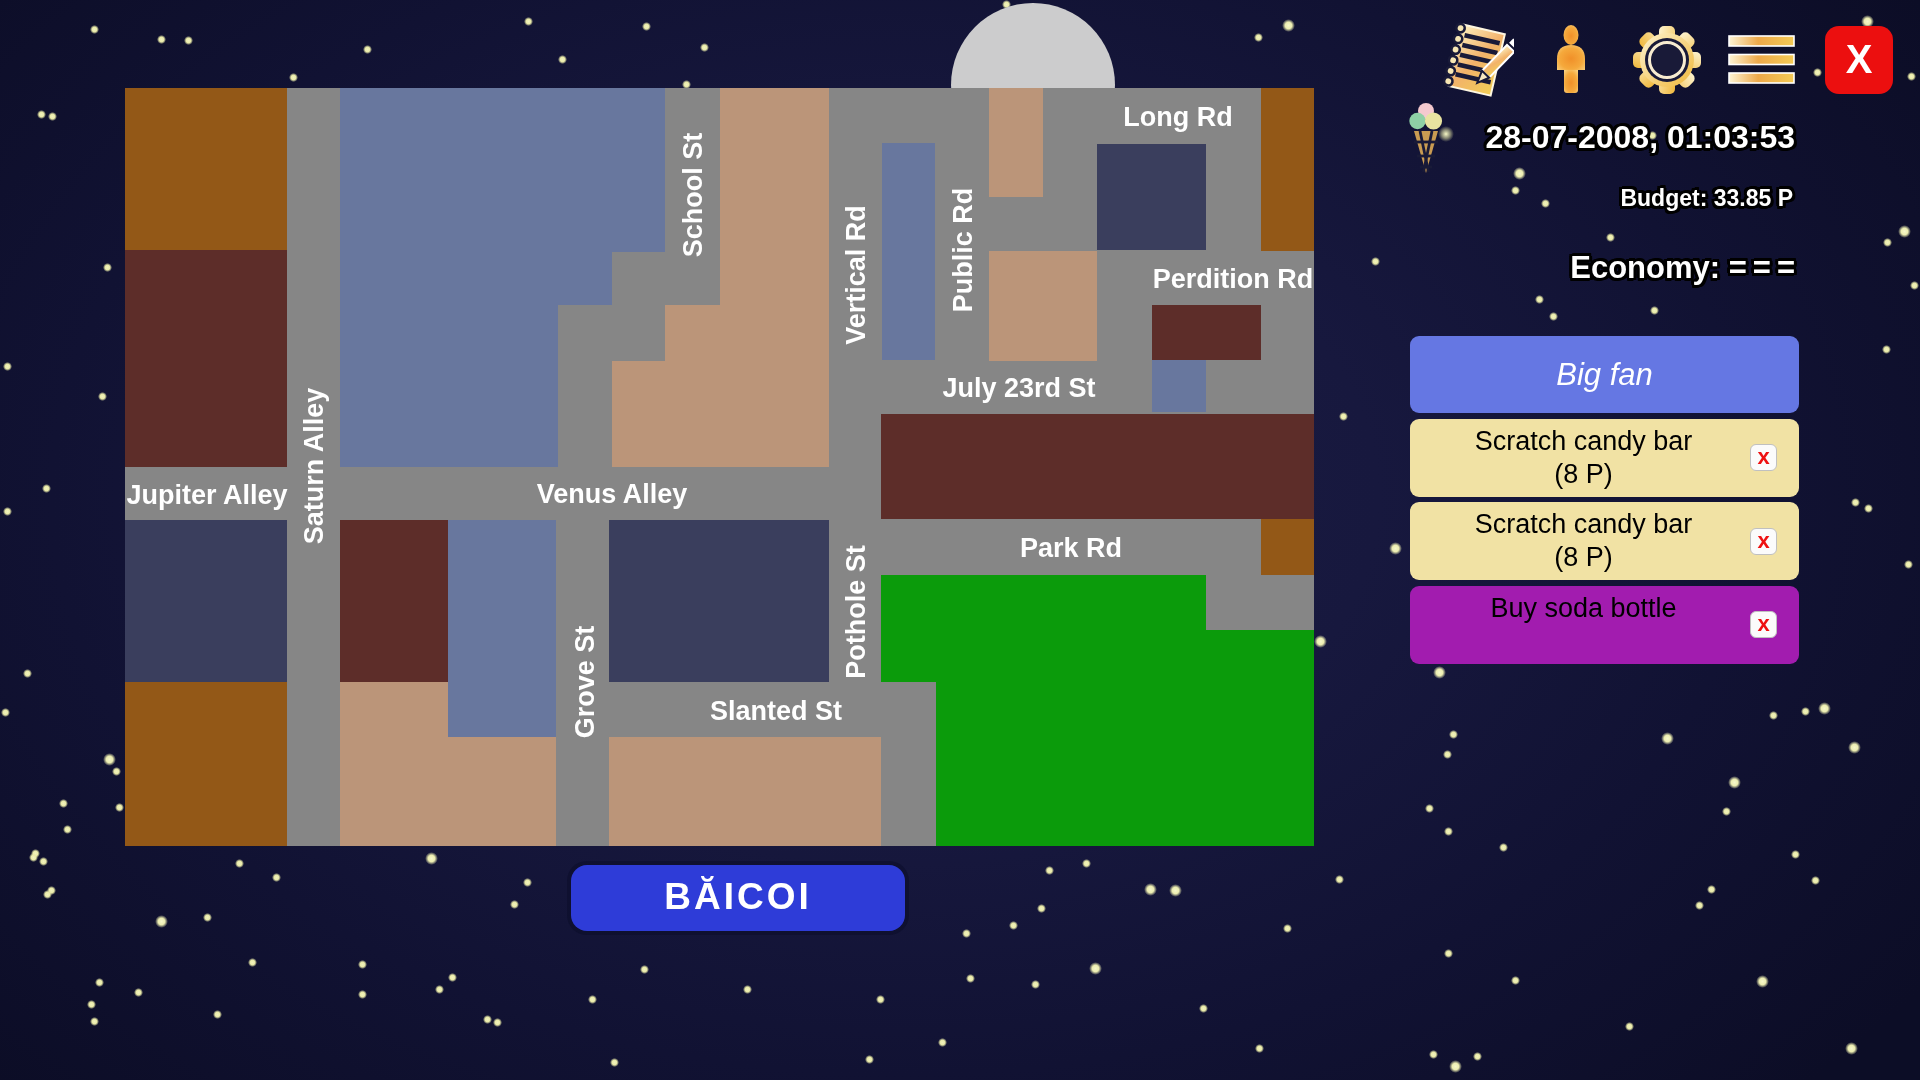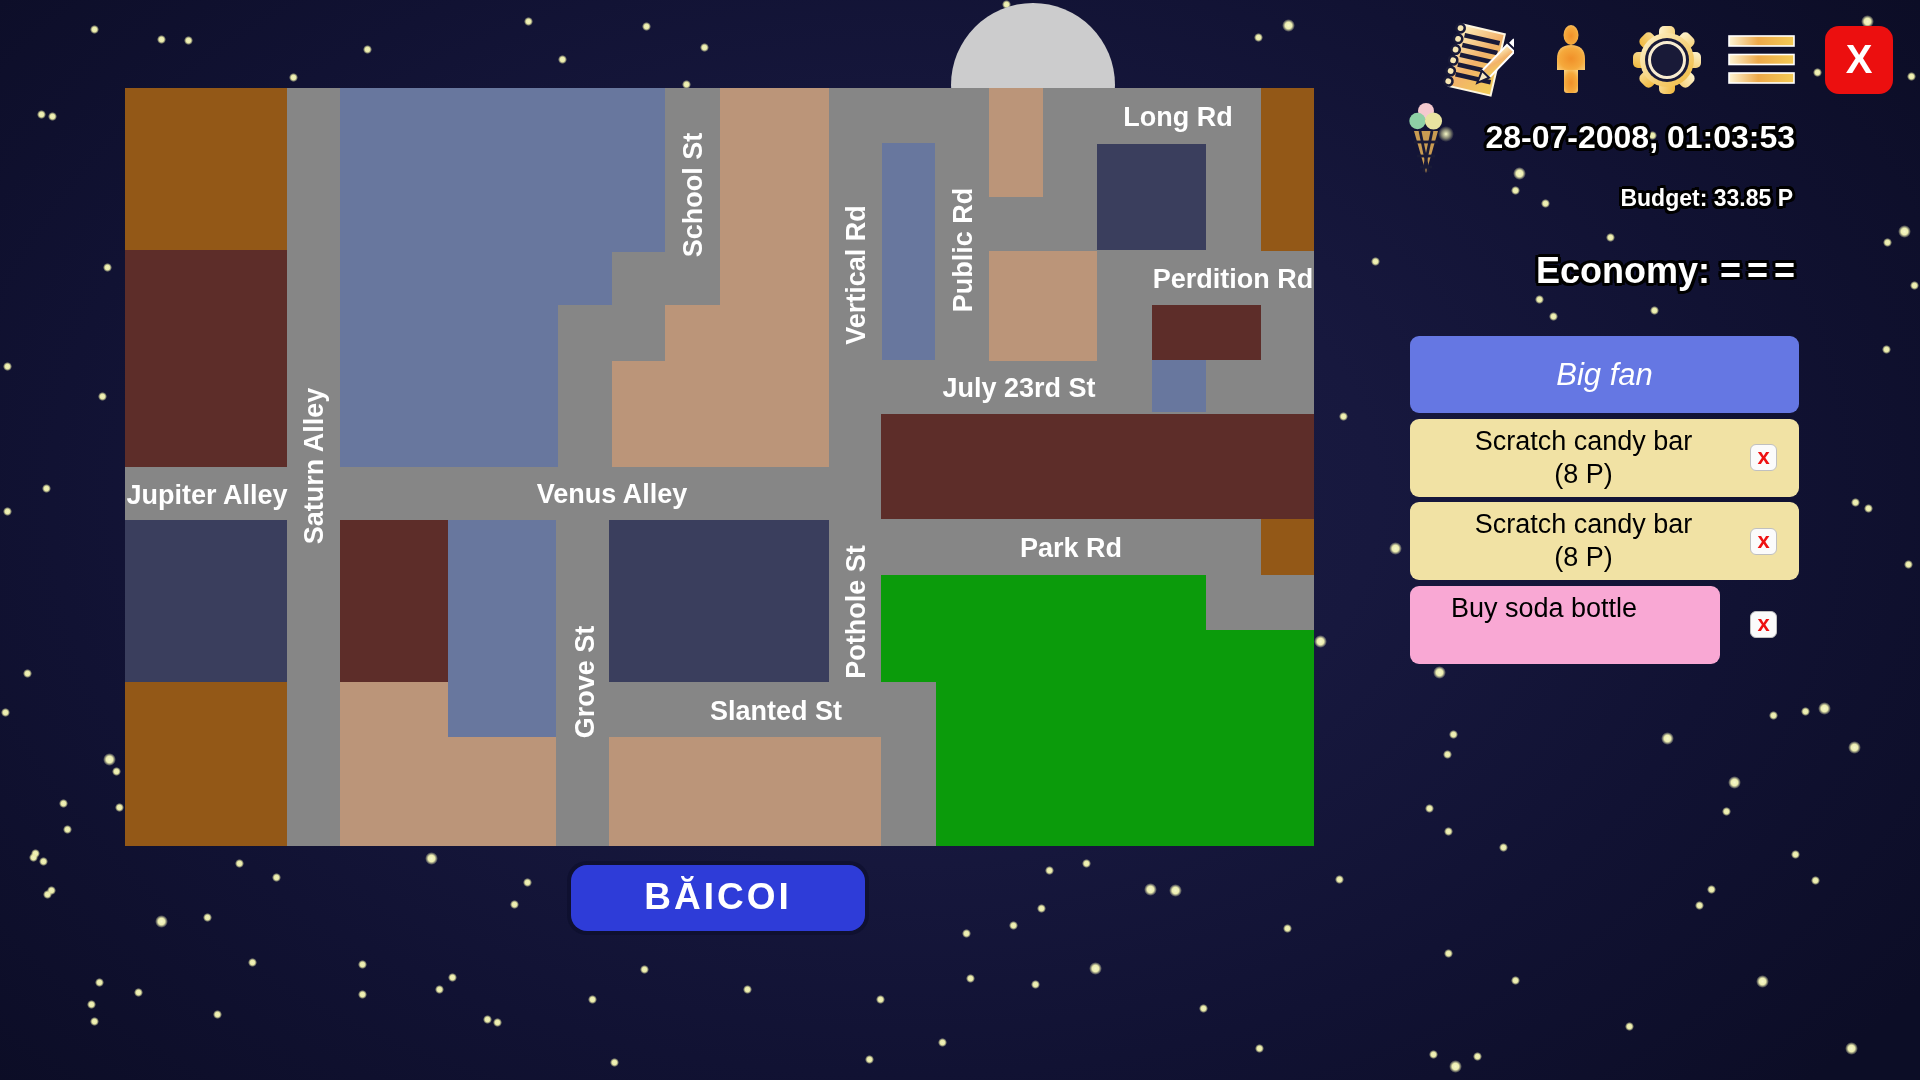--- a/index.html
+++ b/index.html
@@ -308,37 +308,37 @@
     <line x1="20" y1="67" x2="32" y2="67"></line>
     <line x1="20" y1="31" x2="28.5" y2="72"></line>
     <line x1="32" y1="31" x2="23.5" y2="72"></line>
   </g>
 </svg>
 
 <div class="outline" style="position:absolute;left:1300px;top:119px;width:495px;text-align:right;font-size:32px;">28-07-2008, 01:03:53</div>
 
 <div class="outline" style="position:absolute;left:1300px;top:185px;width:493px;text-align:right;font-size:23px;">Budget: 33.85 P</div>
 
-<div class="outline" style="position:absolute;left:1300px;top:250px;width:495px;text-align:right;font-size:36px;">Economy: <span style="letter-spacing:6px;margin-right:-6px;">===</span></div>
+<div class="outline" style="position:absolute;left:1300px;top:250px;width:495px;text-align:right;font-size:31px;">Economy: <span style="letter-spacing:6px;margin-right:-6px;">===</span></div>
 
 <div style="position:absolute;left:1410px;top:336px;width:389px;height:77px;border-radius:9px;background:#6577e3;color:#fff;font-style:italic;font-size:31px;text-align:center;line-height:77px;">Big fan</div>
 
 <div style="position:absolute;left:1410px;top:419px;width:389px;height:78px;border-radius:9px;background:#f1e2a4;color:#000;font-size:27px;text-align:center;box-sizing:border-box;padding-right:42px;">
   <div style="margin-top:7px;">Scratch candy bar</div>
   <div style="margin-top:2px;">(8 P)</div>
 </div>
 
 <div style="position:absolute;left:1750px;top:444px;width:27px;height:27px;border-radius:6px;background:#fbfbfb;border:1px solid #c0c0c0;box-sizing:border-box;color:#ee1111;font-weight:bold;font-size:22px;text-align:center;line-height:24px;">x</div>
 
 <div style="position:absolute;left:1410px;top:502px;width:389px;height:78px;border-radius:9px;background:#f1e2a4;color:#000;font-size:27px;text-align:center;box-sizing:border-box;padding-right:42px;">
   <div style="margin-top:7px;">Scratch candy bar</div>
   <div style="margin-top:2px;">(8 P)</div>
 </div>
 
 <div style="position:absolute;left:1750px;top:528px;width:27px;height:27px;border-radius:6px;background:#fbfbfb;border:1px solid #c0c0c0;box-sizing:border-box;color:#ee1111;font-weight:bold;font-size:22px;text-align:center;line-height:24px;">x</div>
 
-<div style="position:absolute;left:1410px;top:586px;width:310px;height:78px;border-radius:9px;background:#f9a8d4;color:#000;font-size:27px;text-align:center;box-sizing:border-box;padding-right:42px;">
+<div style="position:absolute;left:1410px;top:586px;width:389px;height:78px;border-radius:9px;background:#a21caf;color:#000;font-size:27px;text-align:center;box-sizing:border-box;padding-right:42px;">
   <div style="margin-top:7px;">Buy soda bottle</div>
 </div>
 
 <div style="position:absolute;left:1750px;top:611px;width:27px;height:27px;border-radius:6px;background:#fbfbfb;border:1px solid #c0c0c0;box-sizing:border-box;color:#ee1111;font-weight:bold;font-size:22px;text-align:center;line-height:24px;">x</div>
 
-<div style="position:absolute;left:571px;top:865px;width:294px;height:66px;border-radius:16px;background:#2e3cd8;box-shadow:0 0 0 4px rgba(10,11,40,0.5);color:#fff;font-weight:bold;font-size:37px;letter-spacing:3px;text-align:center;line-height:64px;">BĂICOI</div>
+<div style="position:absolute;left:571px;top:865px;width:334px;height:66px;border-radius:16px;background:#2e3cd8;box-shadow:0 0 0 4px rgba(10,11,40,0.5);color:#fff;font-weight:bold;font-size:37px;letter-spacing:3px;text-align:center;line-height:64px;">BĂICOI</div>
 
 </body></html>

